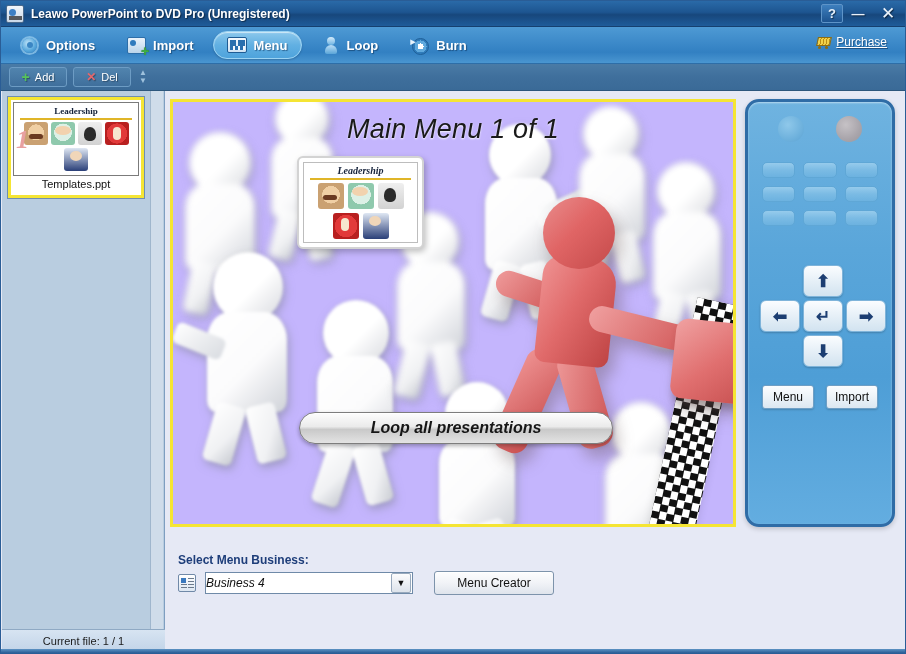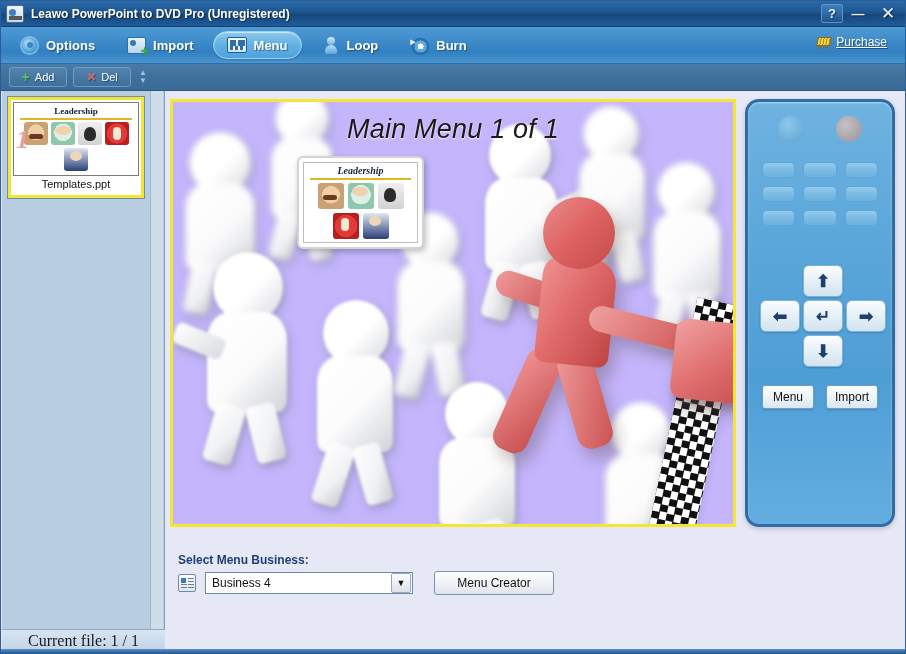--- a/index.html
+++ b/index.html
@@ -221,21 +221,21 @@
     position: absolute; right: 1px; top: 0; width: 13px; height: 539px;
     background: #cfdcea; border-left: 1px solid #9fb6cd;
   }
   .status-strip {
     position: absolute; left: 1px; bottom: 2px; width: 163px; height: 22px;
     background: linear-gradient(to bottom, #d7e4f2, #c2d4e8);
     border-top: 1px solid #8fa9c4;
     display: flex; align-items: center; justify-content: center;
   }
   .status-strip .st {
-    font-size: 16px; color: #1a1a1a; font-family: Liberation Serif, serif;
+    font-size: 11px; color: #1a1a1a;
   }
 
   
   .preview-wrap {
     position: absolute; left: 169px; top: 98px; width: 566px; height: 428px;
     border: 3px solid #f5e534;
     background: #ffffff; overflow: hidden;
   }
   .scene { position:absolute; inset:0; background:#c4b5fd; overflow:hidden;font-style:italic; }
   
@@ -371,21 +371,21 @@
     width:18px; height:18px; border:1px solid #7089a8; border-radius:2px;
     background: linear-gradient(to bottom,#ffffff,#dde7f2); position:relative; cursor:pointer;
   }
   .tmpl-icon::before{content:"";position:absolute;left:2px;top:3px;width:5px;height:5px;background:#3b79be;}
   .tmpl-icon::after{content:"";position:absolute;left:9px;top:3px;width:6px;height:1px;background:#6d7b8c;
     box-shadow:0 3px 0 0 #6d7b8c, 0 6px 0 0 #6d7b8c, -7px 6px 0 0 #6d7b8c, 0 9px 0 0 #6d7b8c, -7px 9px 0 0 #6d7b8c;}
   .combo {
     width:208px; height:22px; border:1px solid #6f8aa8; background:#ffffff;
     display:flex; align-items:center; cursor:pointer;
   }
-  .combo .cval { flex:1; padding-left:6px; font-size:12px; color:#111111; }
+  .combo .cval { flex:1; font-size:12px; color:#111111;font-style:italic; }
   .combo .carrow {
     width:20px; height:20px; margin-right:1px;
     border:1px solid #98a9bd; border-radius:2px;
     background: linear-gradient(to bottom,#fcfcfd,#dde3eb);
     display:flex; align-items:center; justify-content:center;
     font-size:9px; color:#111;
   }
   .mc-btn {
     margin-left:12px; width:120px; height:24px; border-radius:3px;
     border:1px solid #7d93ab;
@@ -572,20 +572,23 @@
           <div class="stb-faces">
             <span class="face f1"></span>
             <span class="face f2"></span>
             <span class="face f3"></span>
             <span class="face f4"></span>
             <span class="face f5"></span>
           </div>
         </div>
       </div>
 
+      <div class="loop-btn">
+        <span>Loop all presentations</span>
+      </div>
     </div>
   </div>
 
   <div class="remote">
     <div class="rm-leds">
       <span class="led led-blue"></span>
       <span class="led led-grey"></span>
     </div>
     <div class="rm-keys">
       <span class="rm-key"></span>

